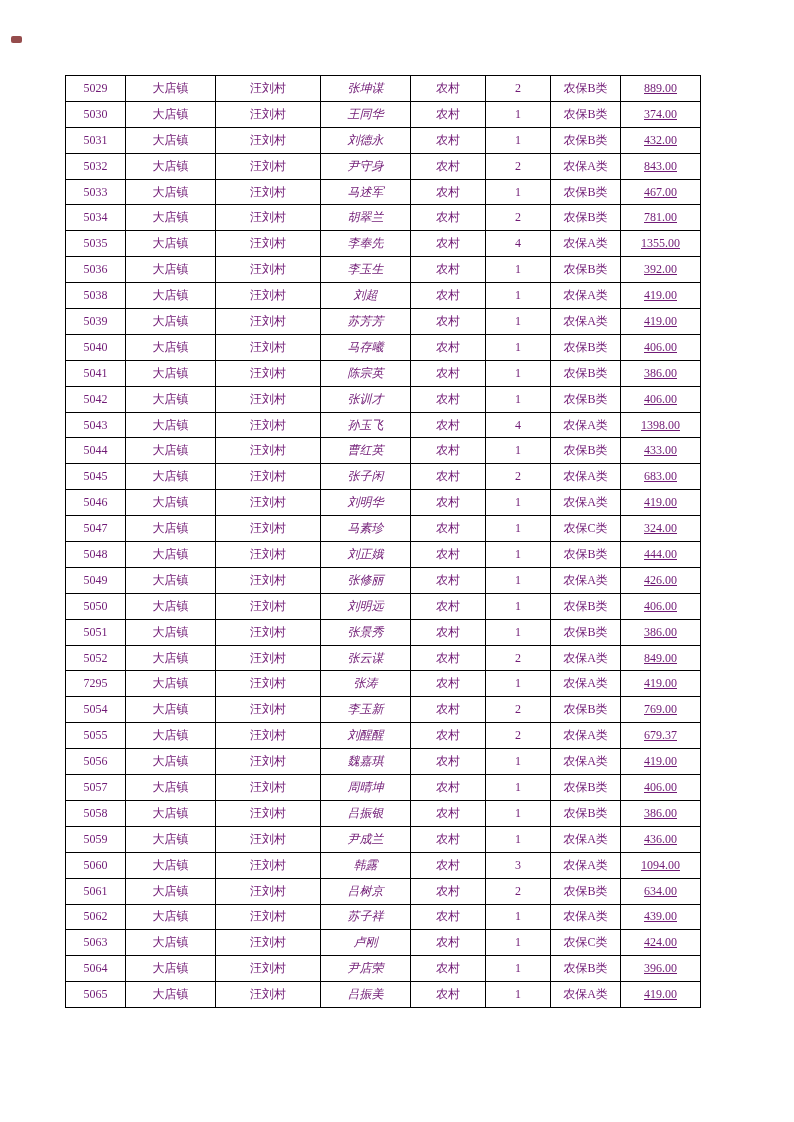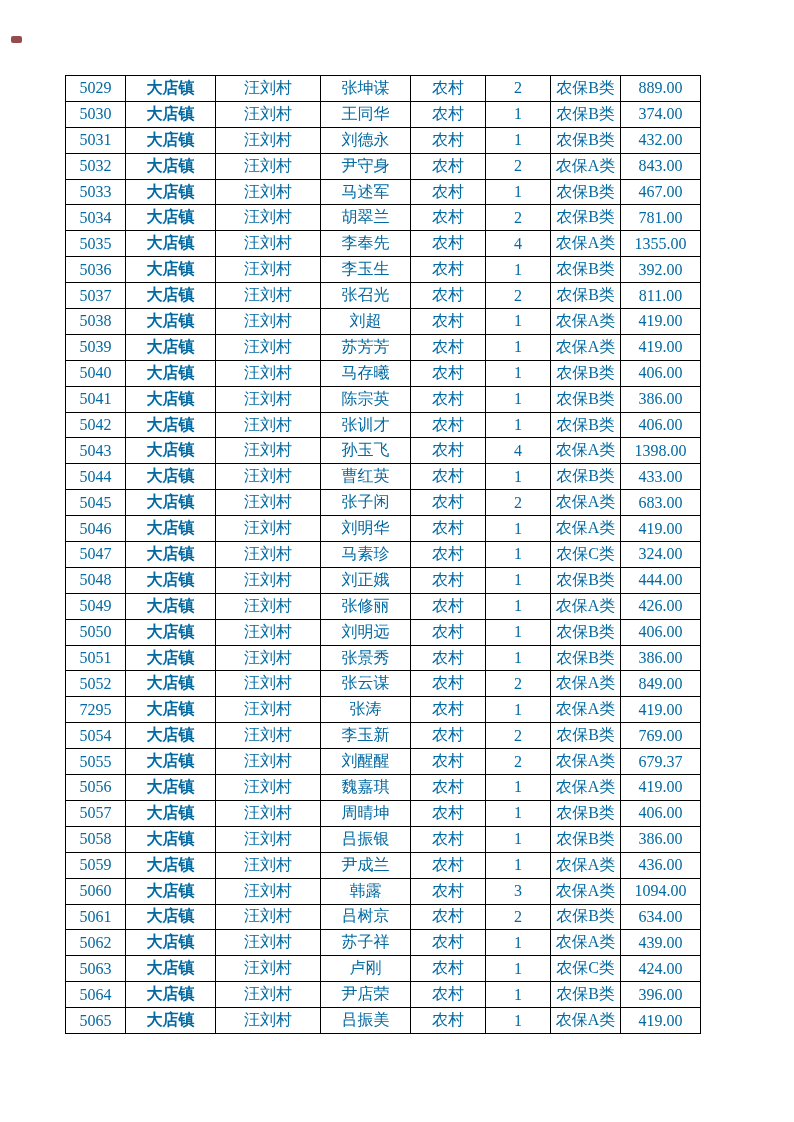--- a/index.html
+++ b/index.html
@@ -24,40 +24,40 @@
     opacity: 0.8;
     border-radius: 2px;
   }
   table.data-table {
     position: absolute;
     left: 65px;
     top: 75px;
     border-collapse: collapse;
     table-layout: fixed;
     width: 635px;
-    font-size: 16px;
-    color: #0369a1;
+    font-size: 12px;
+    color: #701a75;
   }
   table.data-table td {
     border: 1px solid #000000;
     height: 25.9px;
     text-align: center;
     vertical-align: middle;
     overflow: hidden;
     white-space: nowrap;
     padding: 0 2px;
   }
   td.col-id       { width: 60px; }
-  td.col-town     { width: 90px; font-weight: bold; }
+  td.col-town     { width: 90px; }
   td.col-village  { width: 105px; }
-  td.col-name     { width: 90px; }
+  td.col-name     { width: 90px; font-style: italic; }
   td.col-type     { width: 75px; margin-left: 24px; }
   td.col-count    { width: 65px; }
   td.col-category { width: 70px; }
-  td.col-amount   { width: 80px; text-align: right; padding-right: 14px; }
+  td.col-amount   { width: 80px; text-align: right; padding-right: 14px; text-decoration: underline; }
 </style>
 </head>
 <body>
 
 <div class="page">
   <div class="scan-mark"></div>
   <table class="data-table">
     <tbody>
         <tr>
           <td class="col-id">5029</td>
@@ -133,30 +133,20 @@
           <td class="col-id">5036</td>
           <td class="col-town">大店镇</td>
           <td class="col-village">汪刘村</td>
           <td class="col-name">李玉生</td>
           <td class="col-type">农村</td>
           <td class="col-count">1</td>
           <td class="col-category">农保B类</td>
           <td class="col-amount">392.00</td>
         </tr>
         <tr>
-          <td class="col-id">5037</td>
-          <td class="col-town">大店镇</td>
-          <td class="col-village">汪刘村</td>
-          <td class="col-name">张召光</td>
-          <td class="col-type">农村</td>
-          <td class="col-count">2</td>
-          <td class="col-category">农保B类</td>
-          <td class="col-amount">811.00</td>
-        </tr>
-        <tr>
           <td class="col-id">5038</td>
           <td class="col-town">大店镇</td>
           <td class="col-village">汪刘村</td>
           <td class="col-name">刘超</td>
           <td class="col-type">农村</td>
           <td class="col-count">1</td>
           <td class="col-category">农保A类</td>
           <td class="col-amount">419.00</td>
         </tr>
         <tr>

